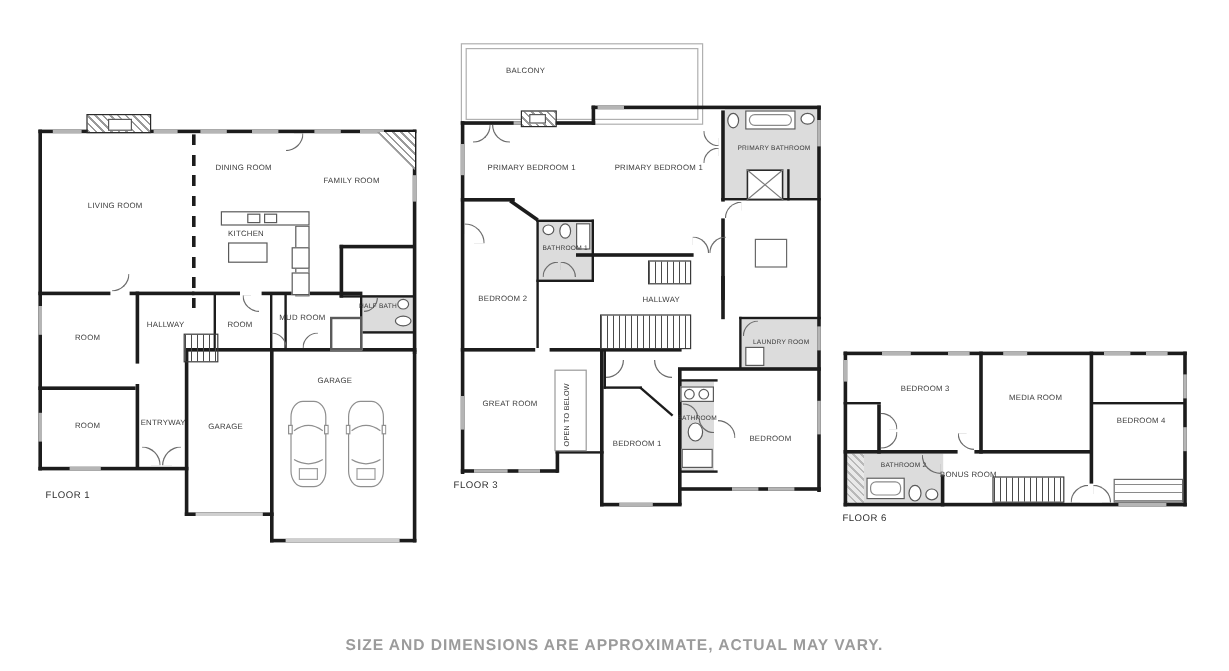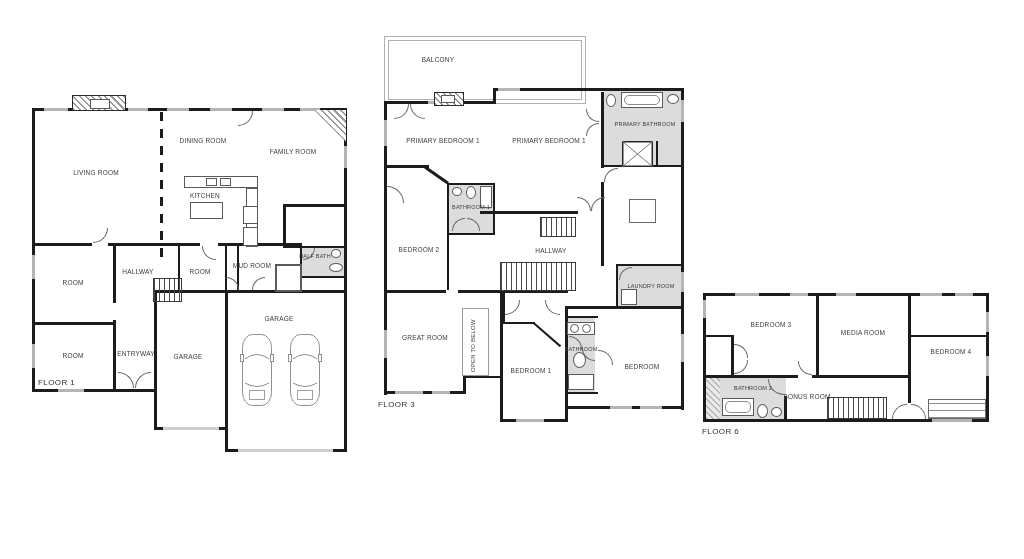--- a/index.html
+++ b/index.html
@@ -134,21 +134,21 @@
     <span class="lbl" style="left:205px;top:195px">KITCHEN</span>
     <span class="lbl" style="left:138px;top:271px">HALLWAY</span>
     <span class="lbl" style="left:200px;top:271px">ROOM</span>
     <span class="lbl" style="left:252px;top:265px">MUD ROOM</span>
     <span class="lbl sm" style="left:315px;top:256px">HALF BATH</span>
     <span class="lbl" style="left:73px;top:282px">ROOM</span>
     <span class="lbl" style="left:73px;top:355px">ROOM</span>
     <span class="lbl" style="left:136px;top:353px">ENTRYWAY</span>
     <span class="lbl" style="left:188px;top:356px">GARAGE</span>
     <span class="lbl" style="left:279px;top:318px">GARAGE</span>
-    <span class="flbl" style="left:38px;top:378px">FLOOR 1</span>
+    <span class="flbl" style="left:38px;top:408px">FLOOR 1</span>
   </div>
 
   <div class="grp">
 
     <div class="gray" style="left:604px;top:91px;width:78px;height:76px"></div>
     <div class="gray" style="left:449px;top:184px;width:45px;height:50px"></div>
     <div class="gray" style="left:618px;top:266px;width:64px;height:41px"></div>
     <div class="gray" style="left:567px;top:318px;width:28px;height:75px"></div>
 
     <div class="thin" style="left:384px;top:36px;width:202px;height:68px;background:transparent"></div>
@@ -312,13 +312,14 @@
     <div class="arc aTR" style="left:911px;top:404px;width:15px;height:15px"></div>
 
     <span class="lbl" style="left:771px;top:324px">BEDROOM 3</span>
     <span class="lbl" style="left:863px;top:332px">MEDIA ROOM</span>
     <span class="lbl" style="left:951px;top:351px">BEDROOM 4</span>
     <span class="lbl sm" style="left:753px;top:388px">BATHROOM 2</span>
     <span class="lbl" style="left:807px;top:396px">BONUS ROOM</span>
     <span class="flbl" style="left:702px;top:427px">FLOOR 6</span>
   </div>
 
+  <div class="disc">SIZE AND DIMENSIONS ARE APPROXIMATE, ACTUAL MAY VARY.</div>
 </div>
 
 </body></html>

